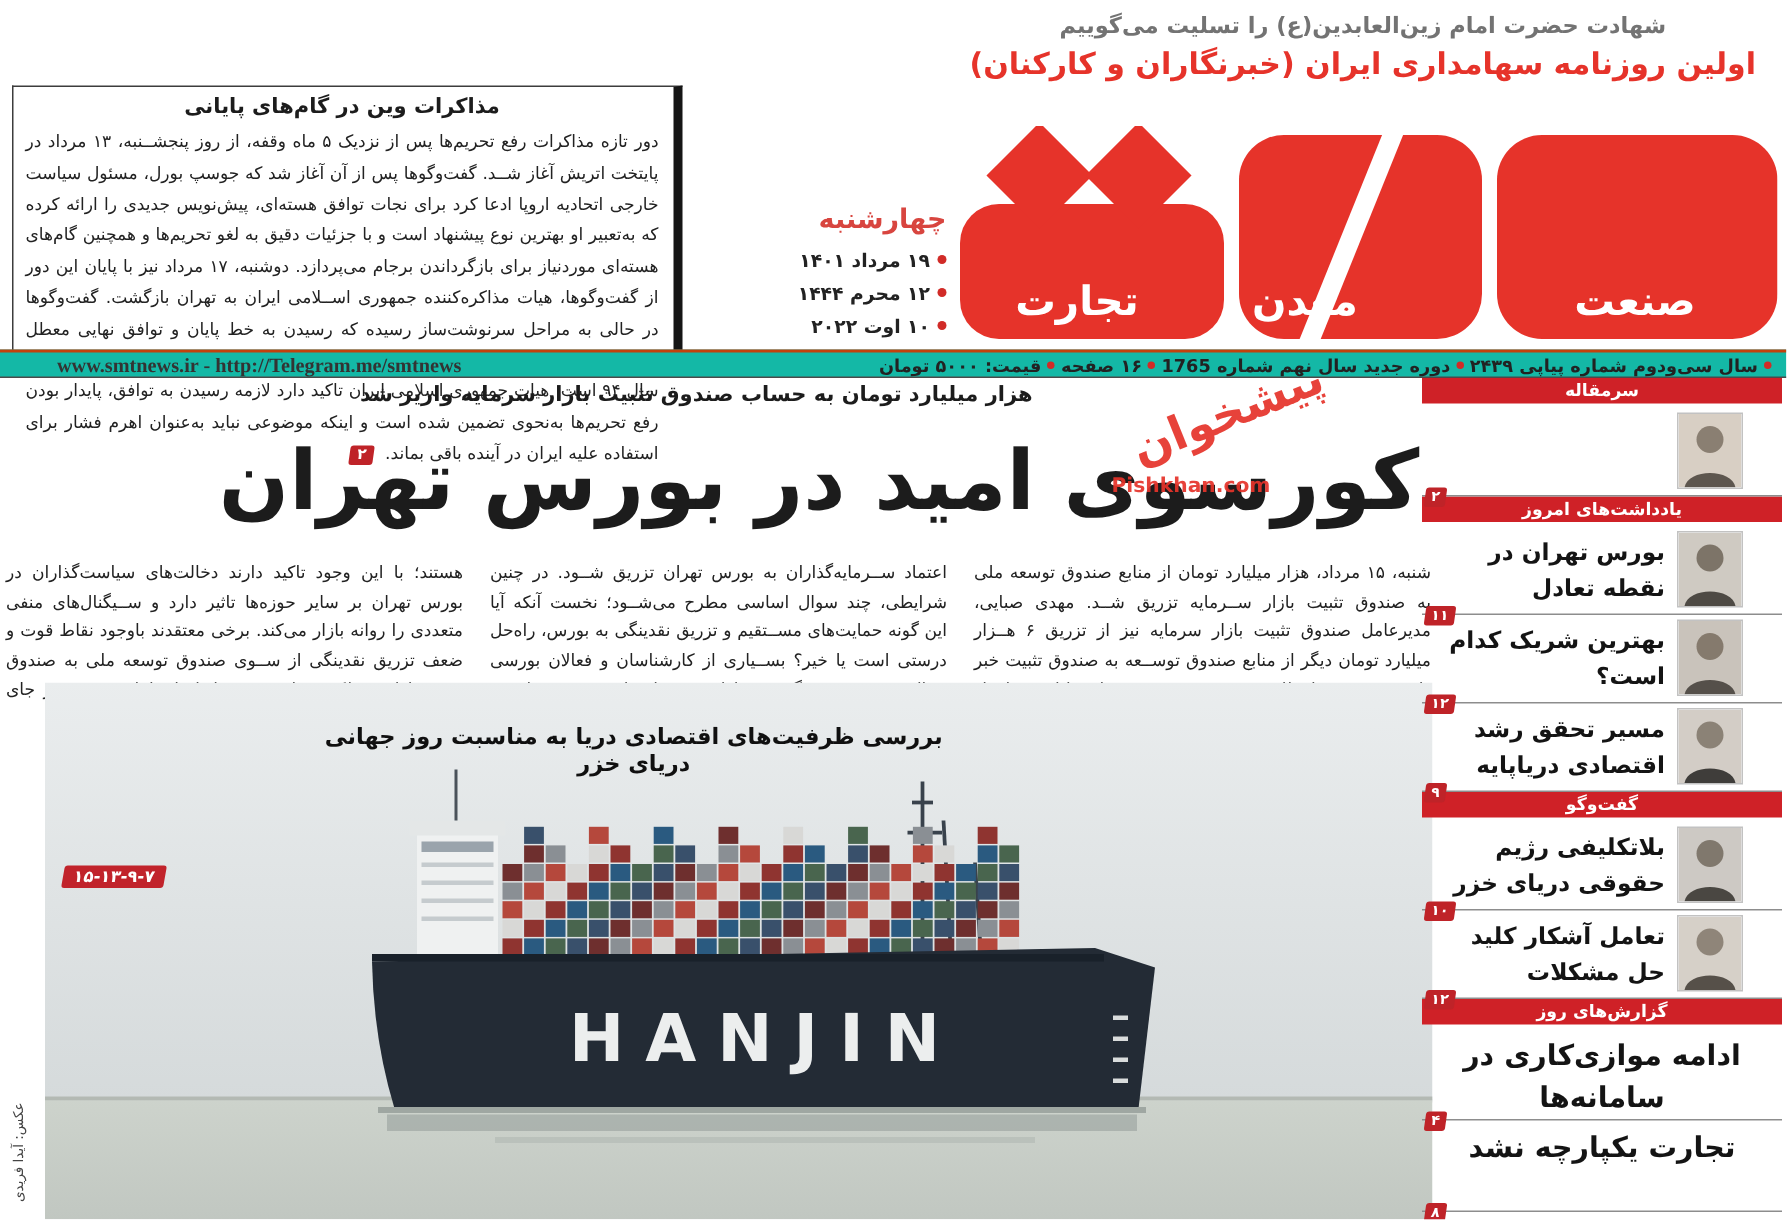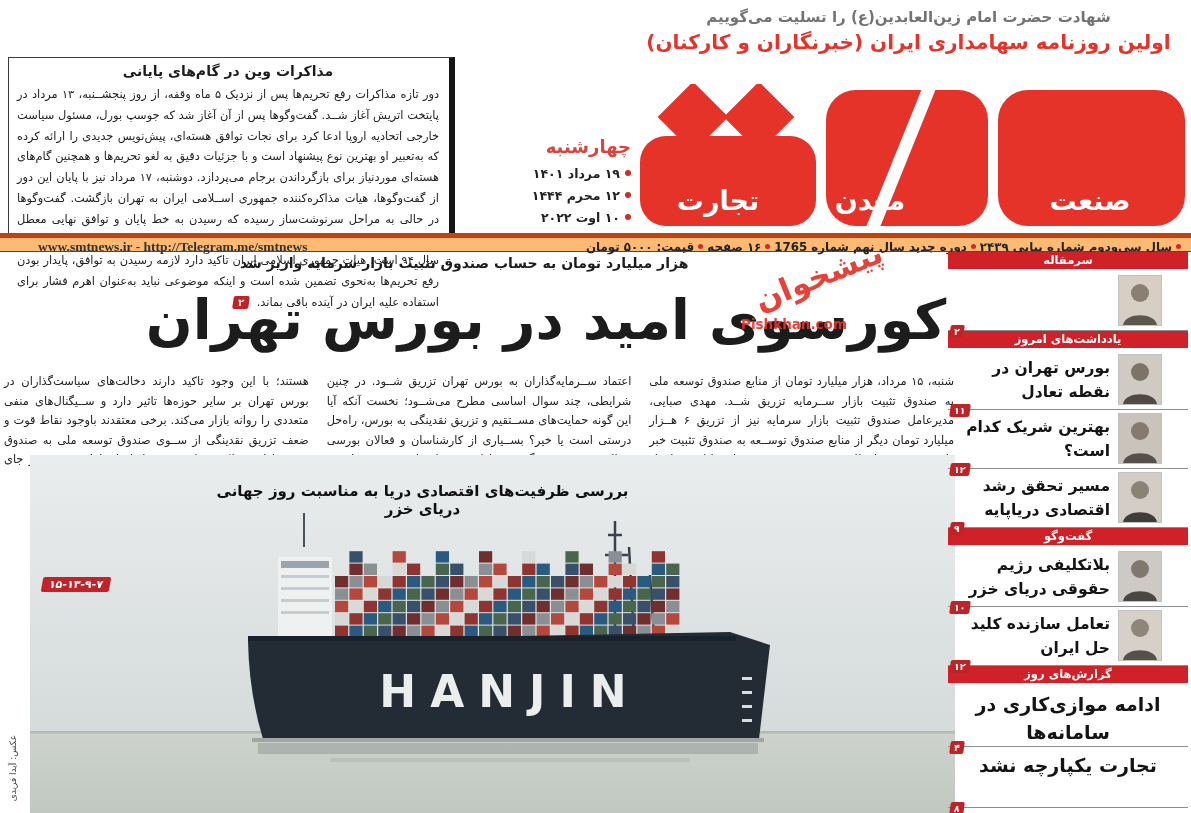--- a/index.html
+++ b/index.html
@@ -17,22 +17,22 @@
   .date-line{font-size:12.5px;font-weight:bold;color:#222;line-height:1.75;direction:rtl;}
   .dot{display:inline-block;width:6px;height:6px;border-radius:50%;background:#d12b27;margin-left:5px;vertical-align:2px;}
   
   #vienna-box{position:absolute;top:57px;left:8px;width:447px;height:179px;border:1px solid #3c3c3c;
               border-right:6px solid #151515;box-sizing:border-box;padding:3px 10px 0 8px;background:#fff;}
   #vienna-title{text-align:center;font-size:14px;font-weight:bold;margin:2px 0 5px;}
   #vienna-body{font-size:11.4px;line-height:1.82;text-align:justify;color:#222;}
   .pagebadge{display:inline-block;background:#bf2328;color:#fff;font-size:10px;line-height:13px;
              padding:0 5px;border-radius:2px;transform:skewX(-8deg);font-weight:bold;margin:0 4px;}
   
-  #info-bar{position:absolute;top:233px;left:0;width:1191px;height:19px;border-top:5px solid #c2410c;
-            border-bottom:1px solid #4a4a4a;box-sizing:border-box;background:#fdba74;}
+  #info-bar{position:absolute;top:233px;left:0;width:1191px;height:19px;border-top:2px solid #c2410c;
+            border-bottom:1px solid #4a4a4a;box-sizing:border-box;background:#14b8a6;}
   #info-left{position:absolute;left:38px;top:1px;font-family:"Liberation Serif","DejaVu Serif",serif;
              font-size:13.5px;font-weight:bold;color:#333;}
   #info-left a{color:#333;text-decoration:none;}
   #info-items{position:absolute;right:6px;top:2px;font-size:11.8px;font-weight:bold;color:#222;direction:rtl;}
   #info-items .dot{width:5px;height:5px;margin:0 4px;}
   
   #lead-kicker{position:absolute;top:255px;left:240px;width:710px;text-align:left;
                font-size:14px;font-weight:bold;direction:rtl;}
   #lead-headline{position:absolute;top:283px;left:140px;width:812px;text-align:center;
                  font-size:55px;font-weight:900;letter-spacing:-1px;direction:rtl;line-height:1.35;}
@@ -385,21 +385,21 @@
           </svg></div>
         <div class="s-title">بلاتکلیفی رژیم حقوقی دریای خزر</div>
         <div class="s-badge">۱۰</div>
       </div>
       <div class="s-item photo">
         <div class="s-photo"><svg width="42" height="49" viewBox="0 0 42 49">
             <rect width="42" height="49" fill="#d6d0c8"></rect>
             <circle cx="21" cy="17" r="9" fill="#8f8579"></circle>
             <path d="M4 49c2-13 32-13 34 0z" fill="#565049"></path>
           </svg></div>
-        <div class="s-title">تعامل سازنده کلید حل ایران</div>
+        <div class="s-title">تعامل آشکار کلید حل مشکلات</div>
         <div class="s-badge">۱۲</div>
       </div>
       <div class="band">گزارش‌های روز</div>
       <div class="s-item report">
         <div class="s-title">ادامه موازی‌کاری در سامانه‌ها</div>
         <div class="s-badge">۴</div>
       </div>
       <div class="s-item report">
         <div class="s-title">تجارت یکپارچه نشد</div>
         <div class="s-badge">۸</div>

